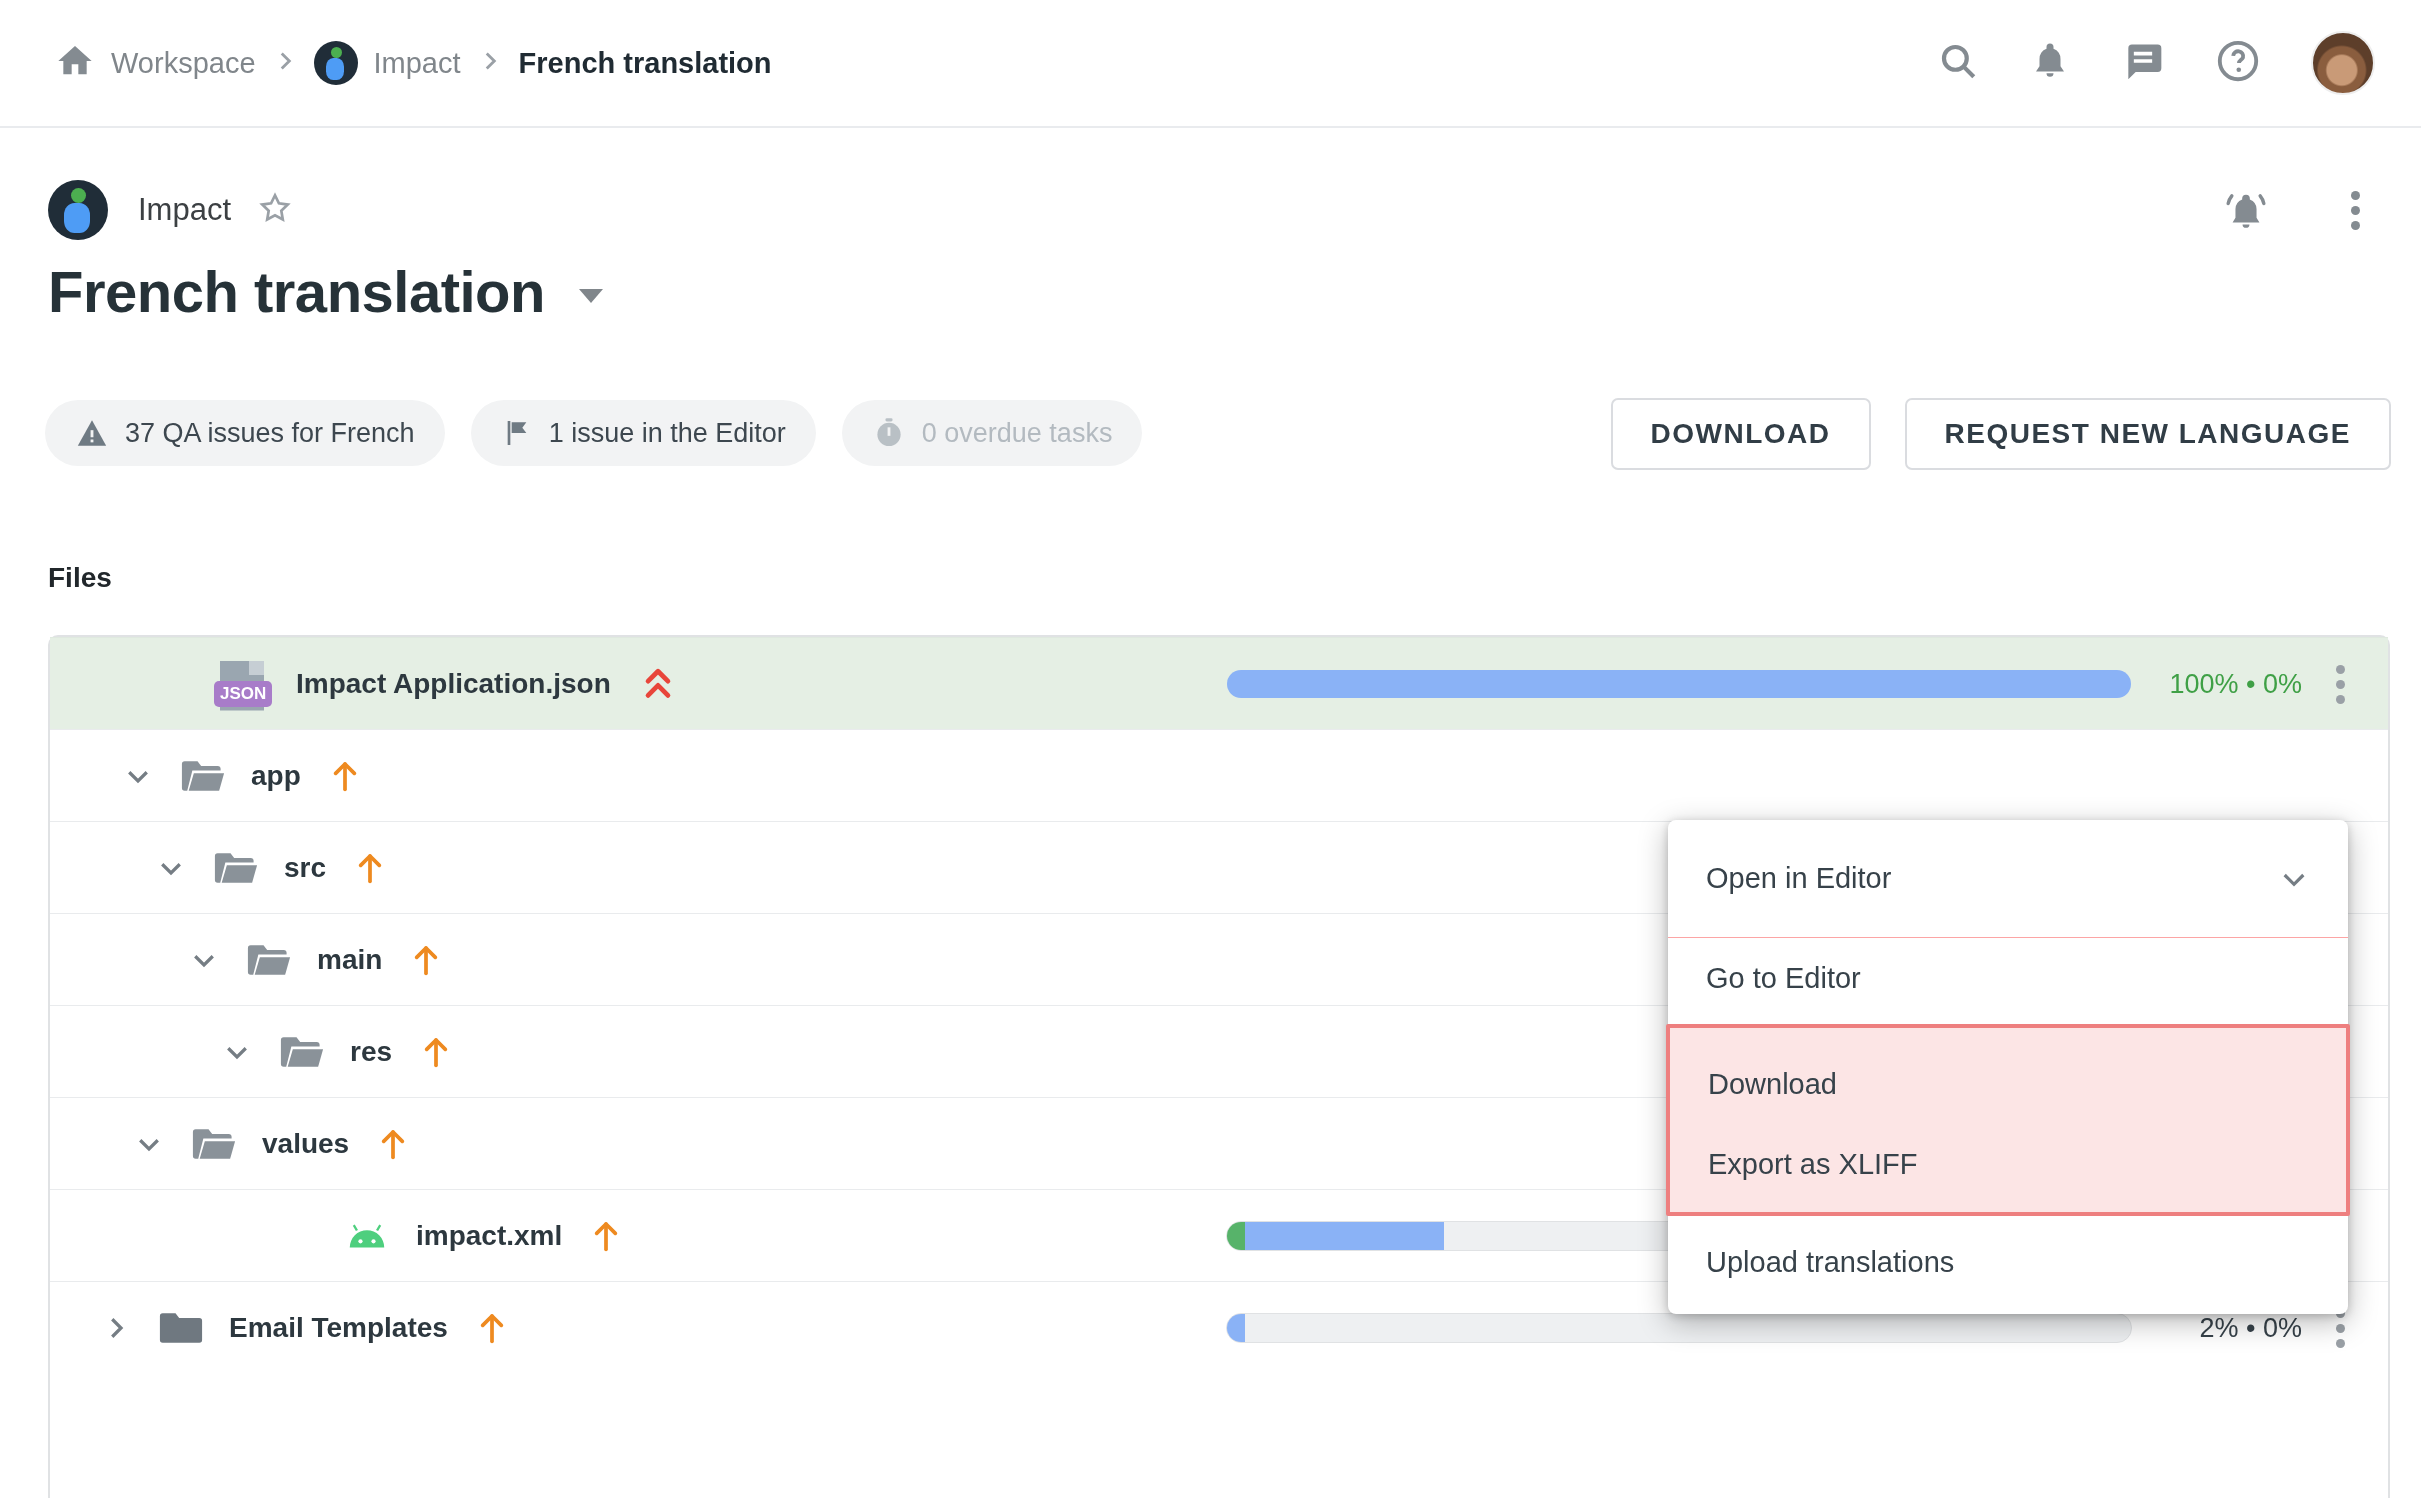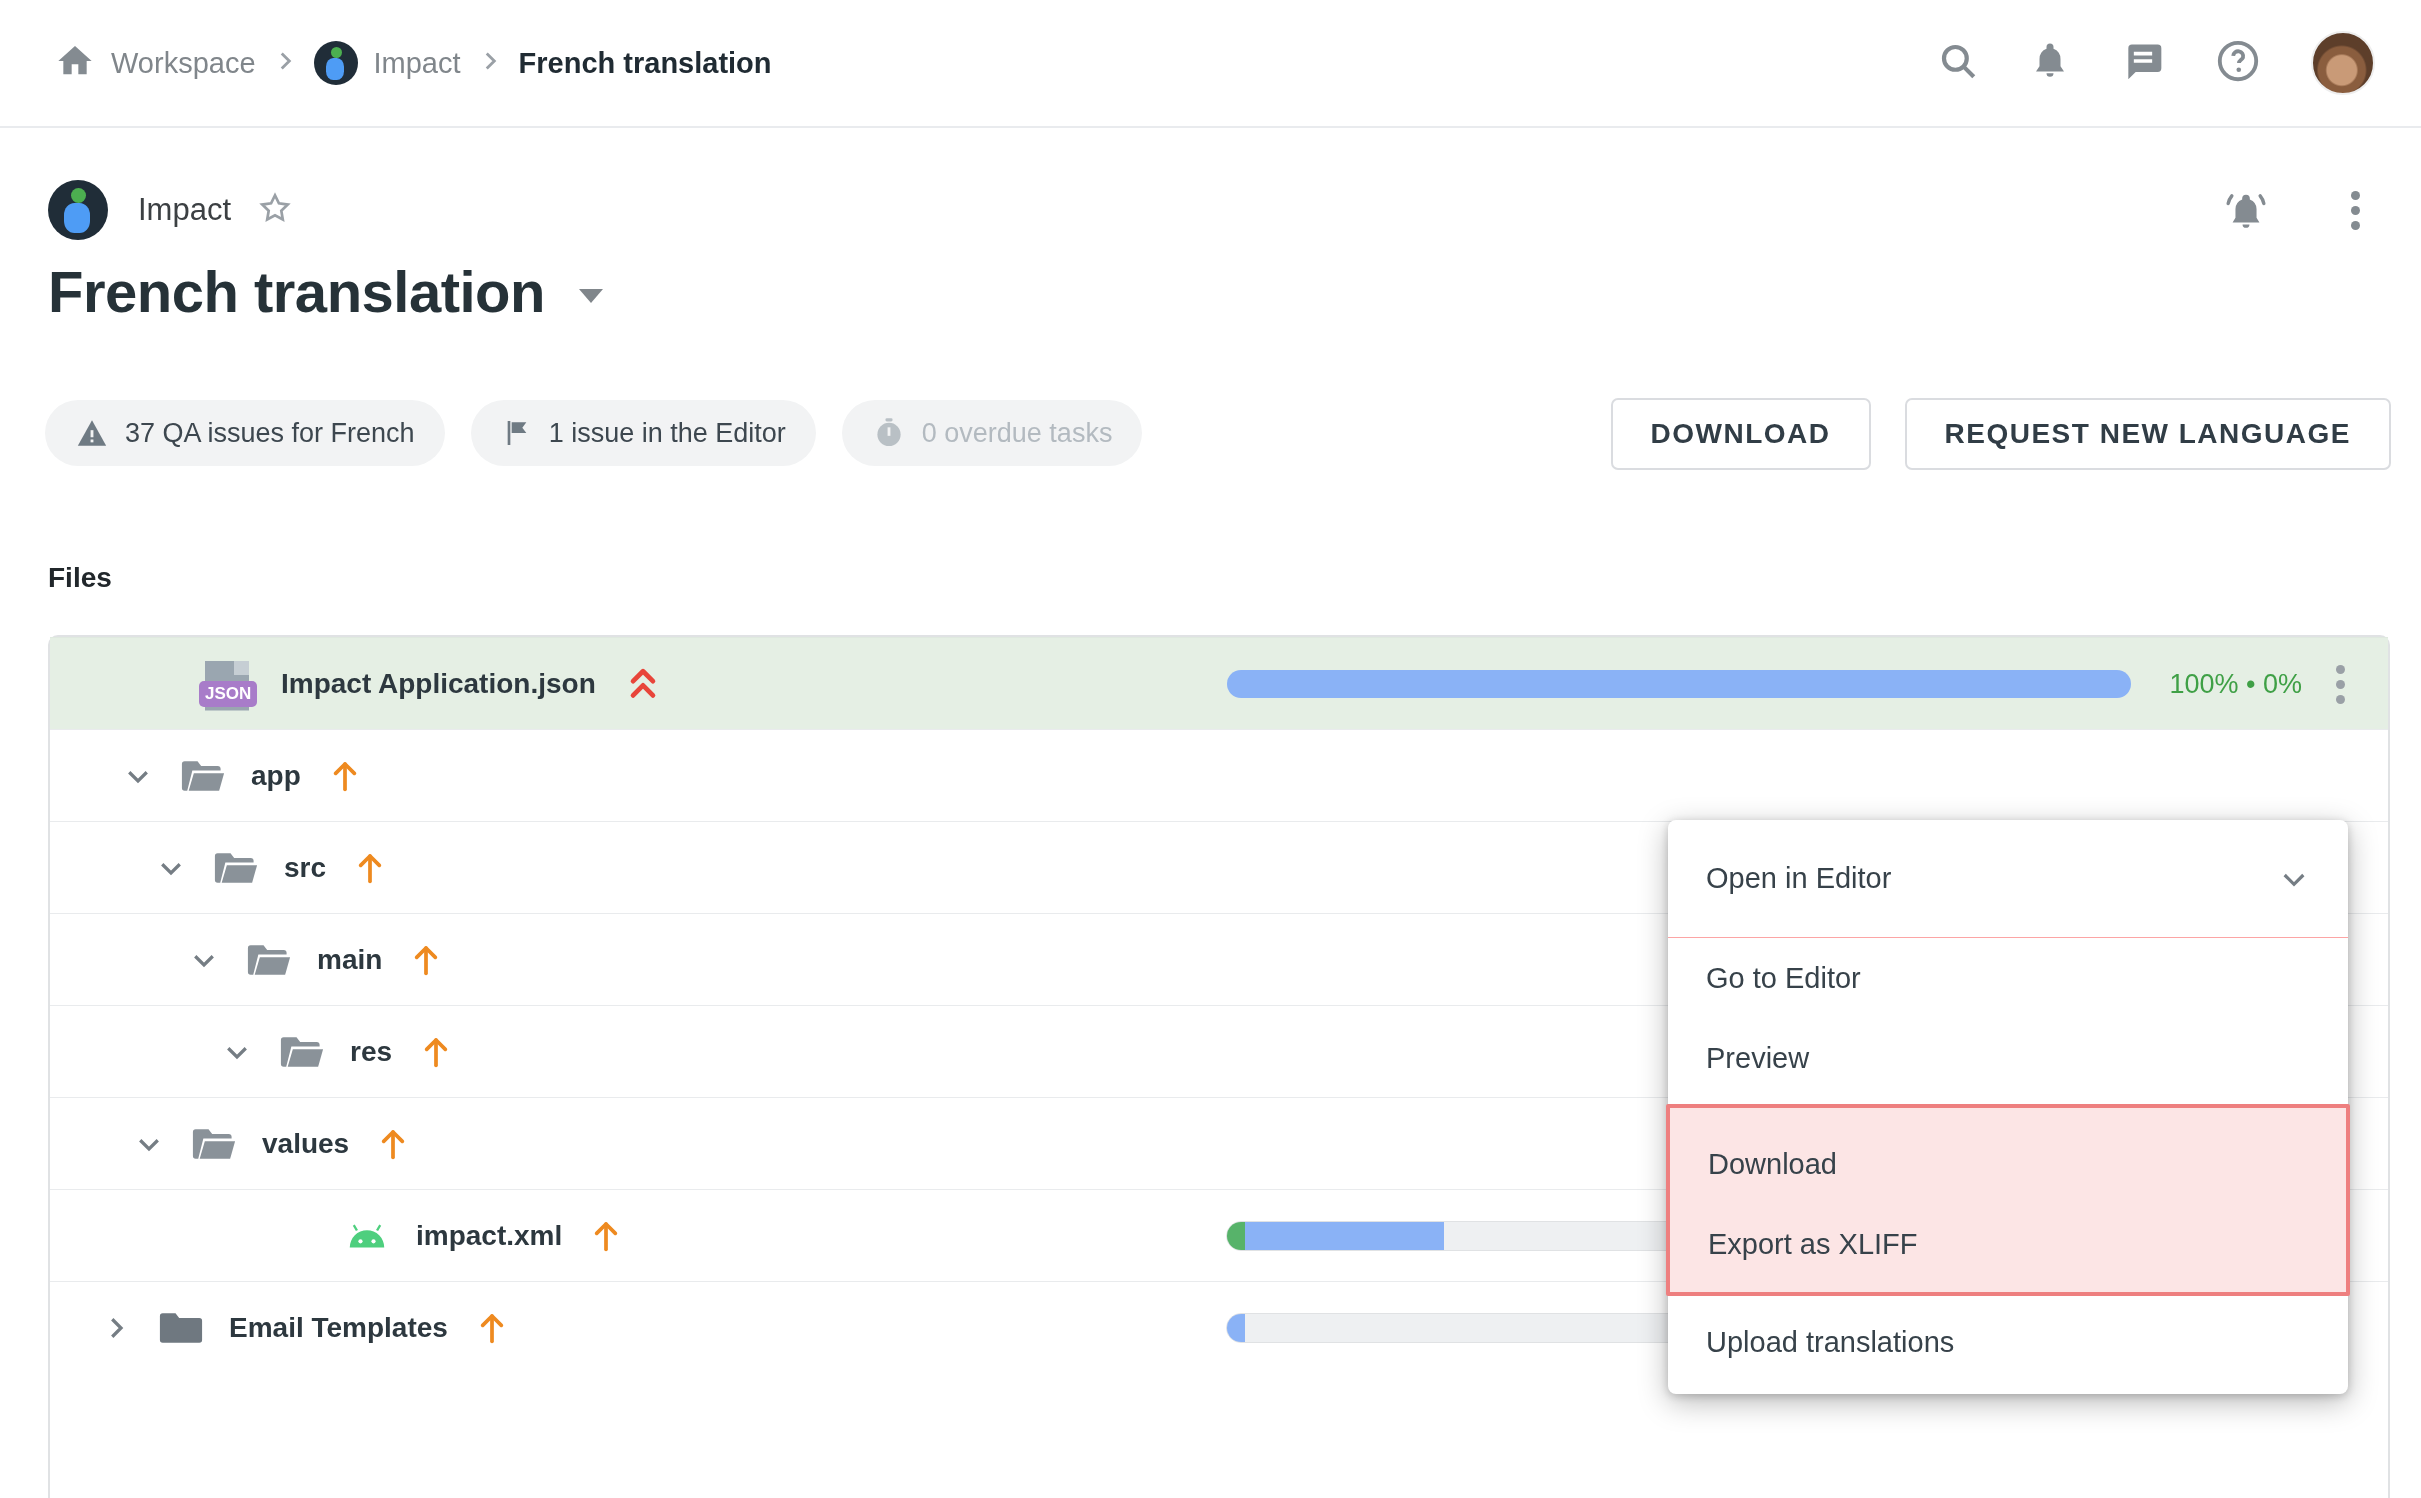--- a/index.html
+++ b/index.html
@@ -65,21 +65,21 @@
 
   
   .frow { height:92px; border-top:1px solid #e9ebed; position:relative; display:flex; align-items:center; }
   .frow.selected { background:#e5efe4; border-top-color:#dfe9df; }
   .r-chevron { color:#757d84; display:flex; width:34px; justify-content:center; }
   .fold-ic { color:#8a9299; margin-left:26px; display:flex; }
   .fold-ic.dark { color:#6f7880; }
   .r-name { font-size:28px; font-weight:bold; color:#2d383f; margin-left:26px; }
   .up-arrow { color:#ee8a20; margin-left:28px; display:flex; }
   .prio { color:#e8453a; margin-left:30px; display:flex; }
-  .jsonfile { position:relative; width:56px; height:46px; margin-left:1px; }
+  .jsonfile { position:relative; width:56px; height:46px; margin-left:16px; }
   .jsonfile .doc { position:absolute; left:6px; top:0; width:44px; height:50px; background:#9aa6b0;
                    clip-path:polygon(0 0, 66% 0, 100% 28%, 100% 100%, 0 100%); }
   .jsonfile .fold { position:absolute; right:6px; top:0; width:15px; height:14px; background:#c6ced4; }
   .jsonfile .tag { position:absolute; left:0; bottom:0; background:#a87cc9; color:#fff; font-size:17px;
                    font-weight:bold; padding:3px 6px; border-radius:5px; }
   .bar { position:absolute; left:1176px; top:31px; width:906px; height:30px; border-radius:15px;
          background:#eef0f2; border:1px solid #e0e2e4; overflow:hidden; display:flex; }
   .bar.full { border-color:transparent; background:transparent; }
   .seg-green { height:100%; background:#57b36a; }
   .seg-blue { height:100%; background:#8ab2f6; }
@@ -421,19 +421,18 @@
 <div class="menu">
   <div class="menu-head">
     <span>Open in Editor</span>
     <span class="mh-chev">
       <svg width="32" height="32" viewBox="0 0 24 24" fill="none" stroke="currentColor" stroke-width="2.4">
           <path d="M5 9l7 7 7-7"></path>
         </svg>
     </span>
   </div>
   <div class="menu-item">Go to Editor</div>
-  <div class="menu-item">Preview</div>
   <div class="hl-group">
     <div class="menu-item">Download</div>
     <div class="menu-item">Export as XLIFF</div>
   </div>
   <div class="menu-item">Upload translations</div>
 </div>
 
 </body></html>

